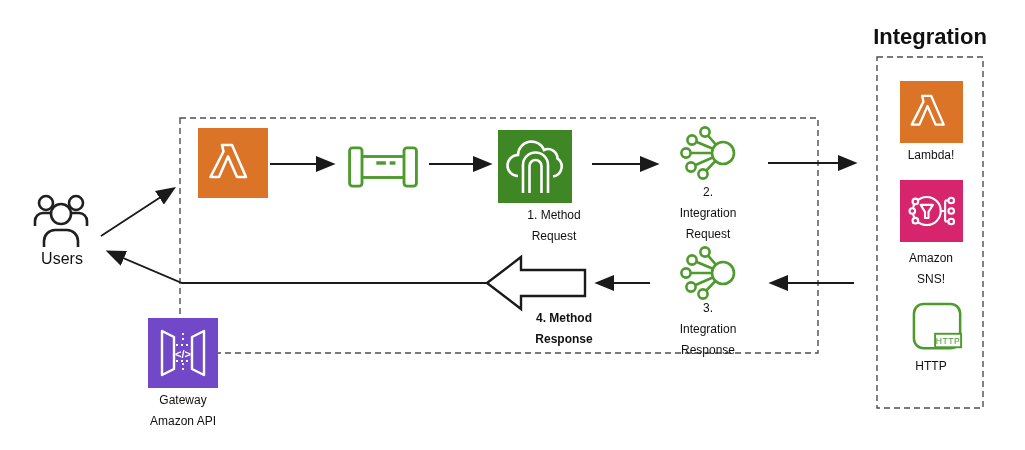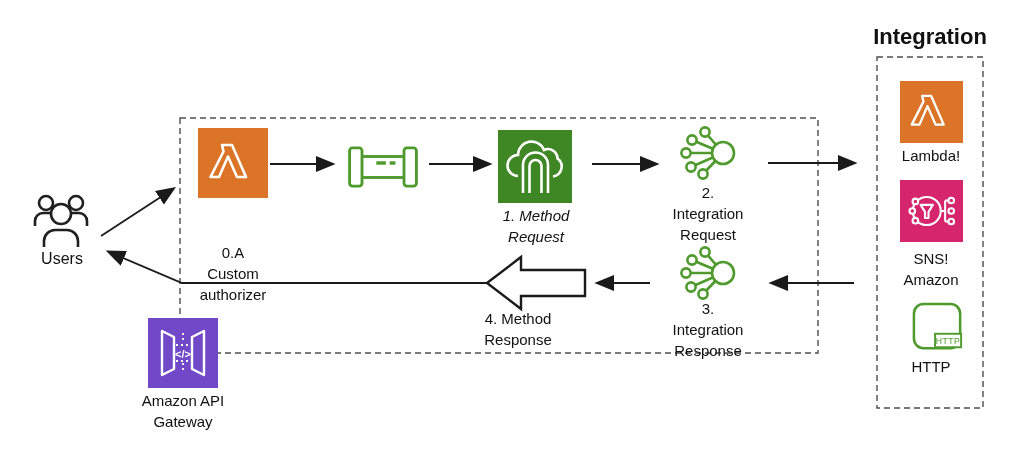--- a/index.html
+++ b/index.html
@@ -16,21 +16,21 @@
   .layer { position: absolute; left: 0; top: 0; }
   .node { position: absolute; z-index: 2; }
   .sq { display: flex; align-items: center; justify-content: center; }
   .sq-orange { background: #DB7426; }
   .sq-green  { background: #3F8624; }
   .sq-pink   { background: #D6246D; }
   .sq-purple { background: #7048C8; }
   .lbl {
     position: absolute; z-index: 3;
     width: 150px; text-align: center;
-    font-size: 15px; line-height: 21px; color: #111111;
+    font-size: 12px; line-height: 21px; color: #111111;
   }
   .heading {
     position: absolute; z-index: 3;
     width: 210px; text-align: center;
     font-size: 22px; font-weight: 700; color: #111111;
   }
 </style>
 </head>
 <body>
 
@@ -70,46 +70,41 @@
       </g>
     </svg>
   </div>
   <div class="lbl" style="left:-13px; top:248px; font-size:16px;">Users</div>
 
   <div class="node sq sq-orange" style="left:198px; top:128px; width:70px; height:70px;">
     <svg width="60" height="60" viewBox="0 0 60 60">
       <path d="M19 12 L29 12 L43 44 L34 44 L25 23.5 L16 44 L7.5 44 L20.5 18.5 Z" fill="none" stroke="#ffffff" stroke-width="2.6" stroke-linejoin="round"></path>
     </svg>
   </div>
-  <div class="lbl" style="left:158px; top:242px;">
-    <div>0.A</div>
-    <div>Custom</div>
-    <div>authorizer</div>
-  </div>
 
   <div class="node" style="left:347px; top:146px; width:72px; height:42px;">
     <svg width="72" height="42" viewBox="0 0 74 44">
       <g fill="none" stroke="#4E9A2D" stroke-width="3">
         <rect x="14" y="11" width="46" height="22"></rect>
         <rect x="2" y="2" width="13" height="40" rx="3" fill="#ffffff"></rect>
         <rect x="59" y="2" width="13" height="40" rx="3" fill="#ffffff"></rect>
       </g>
       <rect x="30" y="16" width="10" height="3.6" fill="#4E9A2D"></rect>
       <rect x="44" y="16" width="6" height="3.6" fill="#4E9A2D"></rect>
     </svg>
   </div>
 
   <div class="node sq sq-green" style="left:498px; top:130px; width:74px; height:73px;">
     <svg width="74" height="73" viewBox="0 0 74 73">
       <path d="M20 46 a10.5 10.5 0 0 1 0-21 a13.5 13.5 0 0 1 26-5 a9.5 9.5 0 0 1 13.5 8.5 a10 10 0 0 1-4.5 18" fill="none" stroke="#ffffff" stroke-width="2.6"></path>
       <path d="M25 63 V35 a12.5 12.5 0 0 1 25 0 V63" fill="#3F8624" stroke="#ffffff" stroke-width="2.6"></path>
       <path d="M31.5 63 V36 a6 6 0 0 1 12 0 V63" fill="none" stroke="#ffffff" stroke-width="2.6"></path>
     </svg>
   </div>
-  <div class="lbl" style="left:461px; top:205px;font-style:italic;">
+  <div class="lbl" style="left:479px; top:205px;">
     <div>1. Method</div>
     <div>Request</div>
   </div>
 
   <div class="node" style="left:678px; top:126px; width:62px; height:56px;">
     <svg width="62" height="56" viewBox="0 0 62 56">
       <g stroke="#4E9A2D" stroke-width="2.6" fill="none">
         <line x1="45" y1="27" x2="27" y2="6"></line>
         <line x1="45" y1="27" x2="14" y2="14"></line>
         <line x1="45" y1="27" x2="8" y2="27"></line>
@@ -146,41 +141,41 @@
         <circle cx="25" cy="48" r="4.6" fill="#ffffff"></circle>
       </g>
     </svg>
   </div>
   <div class="lbl" style="left:633px; top:298px;">
     <div>3.</div>
     <div>Integration</div>
     <div>Response</div>
   </div>
 
-  <div class="lbl" style="left:443px; top:308px;">
+  <div class="lbl" style="left:489px; top:308px;font-weight:bold;">
     <div>4. Method</div>
     <div>Response</div>
   </div>
 
   <div class="node sq sq-purple" style="left:148px; top:318px; width:70px; height:70px;">
     <svg width="70" height="70" viewBox="0 0 70 70">
       <g fill="none" stroke="#ffffff" stroke-width="2.4" stroke-linejoin="round">
         <path d="M14 13 L26 19 L26 51 L14 57 Z"></path>
         <path d="M56 13 L44 19 L44 51 L56 57 Z"></path>
         <line x1="35" y1="15" x2="35" y2="25" stroke-dasharray="2 3" stroke-width="1.8"></line>
         <line x1="35" y1="45" x2="35" y2="55" stroke-dasharray="2 3" stroke-width="1.8"></line>
         <line x1="28" y1="27" x2="42" y2="27" stroke-dasharray="2 3" stroke-width="1.8"></line>
         <line x1="28" y1="43" x2="42" y2="43" stroke-dasharray="2 3" stroke-width="1.8"></line>
       </g>
       <text x="35" y="39.5" text-anchor="middle" fill="#ffffff" font-size="11" font-weight="bold" font-family="Liberation Sans, sans-serif">&lt;/&gt;</text>
     </svg>
   </div>
   <div class="lbl" style="left:108px; top:390px;">
+    <div>Gateway</div>
     <div>Amazon API</div>
-    <div>Gateway</div>
   </div>
 
   <div class="heading" style="left:825px; top:24px;">Integration</div>
 
   <div class="node sq sq-orange" style="left:900px; top:81px; width:63px; height:62px;">
     <svg width="54" height="54" viewBox="0 0 60 60">
       <path d="M19 12 L29 12 L43 44 L34 44 L25 23.5 L16 44 L7.5 44 L20.5 18.5 Z" fill="none" stroke="#ffffff" stroke-width="2.6" stroke-linejoin="round"></path>
     </svg>
   </div>
   <div class="lbl" style="left:856px; top:145px;">Lambda!</div>
@@ -197,22 +192,22 @@
         <circle cx="54" cy="20" r="3.2" fill="#D6246D"></circle>
         <circle cx="54" cy="32" r="3.2" fill="#D6246D"></circle>
         <circle cx="54" cy="44" r="3.2" fill="#D6246D"></circle>
         <circle cx="13" cy="21" r="3.2" fill="#D6246D"></circle>
         <circle cx="9.5" cy="32" r="3.2" fill="#D6246D"></circle>
         <circle cx="13" cy="43" r="3.2" fill="#D6246D"></circle>
       </g>
     </svg>
   </div>
   <div class="lbl" style="left:856px; top:248px;">
+    <div>Amazon</div>
     <div>SNS!</div>
-    <div>Amazon</div>
   </div>
 
   <div class="node" style="left:911px; top:302px; width:54px; height:52px;">
     <svg width="54" height="52" viewBox="0 0 56 54">
       <rect x="3" y="2" width="48" height="46" rx="10" fill="none" stroke="#4E9A2D" stroke-width="2.6"></rect>
       <rect x="25" y="33" width="27" height="14" fill="#ffffff" stroke="#4E9A2D" stroke-width="2"></rect>
       <text x="38.5" y="43.5" text-anchor="middle" fill="#4E9A2D" font-size="9" font-family="Liberation Sans, sans-serif" letter-spacing="0.5">HTTP</text>
     </svg>
   </div>
   <div class="lbl" style="left:856px; top:356px;">

